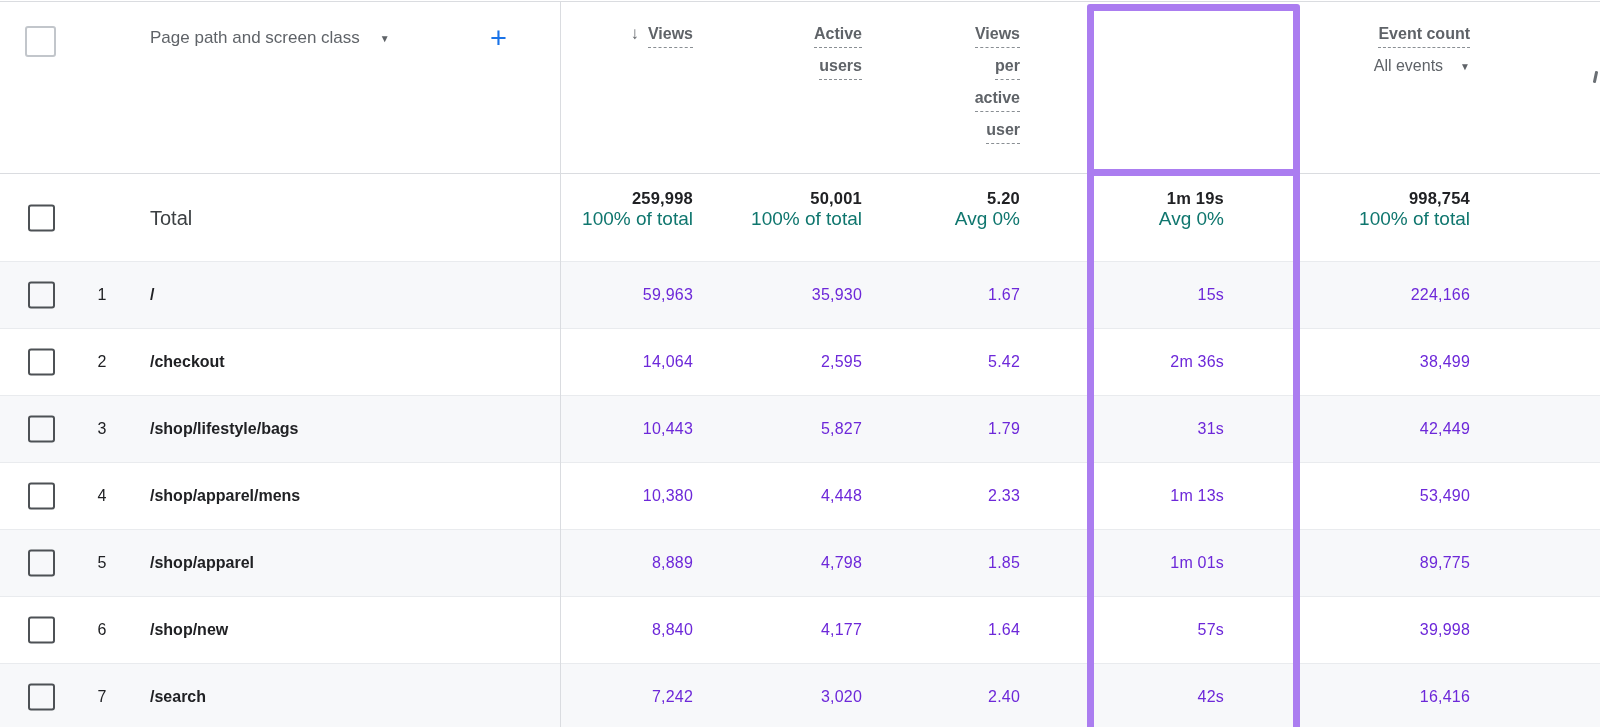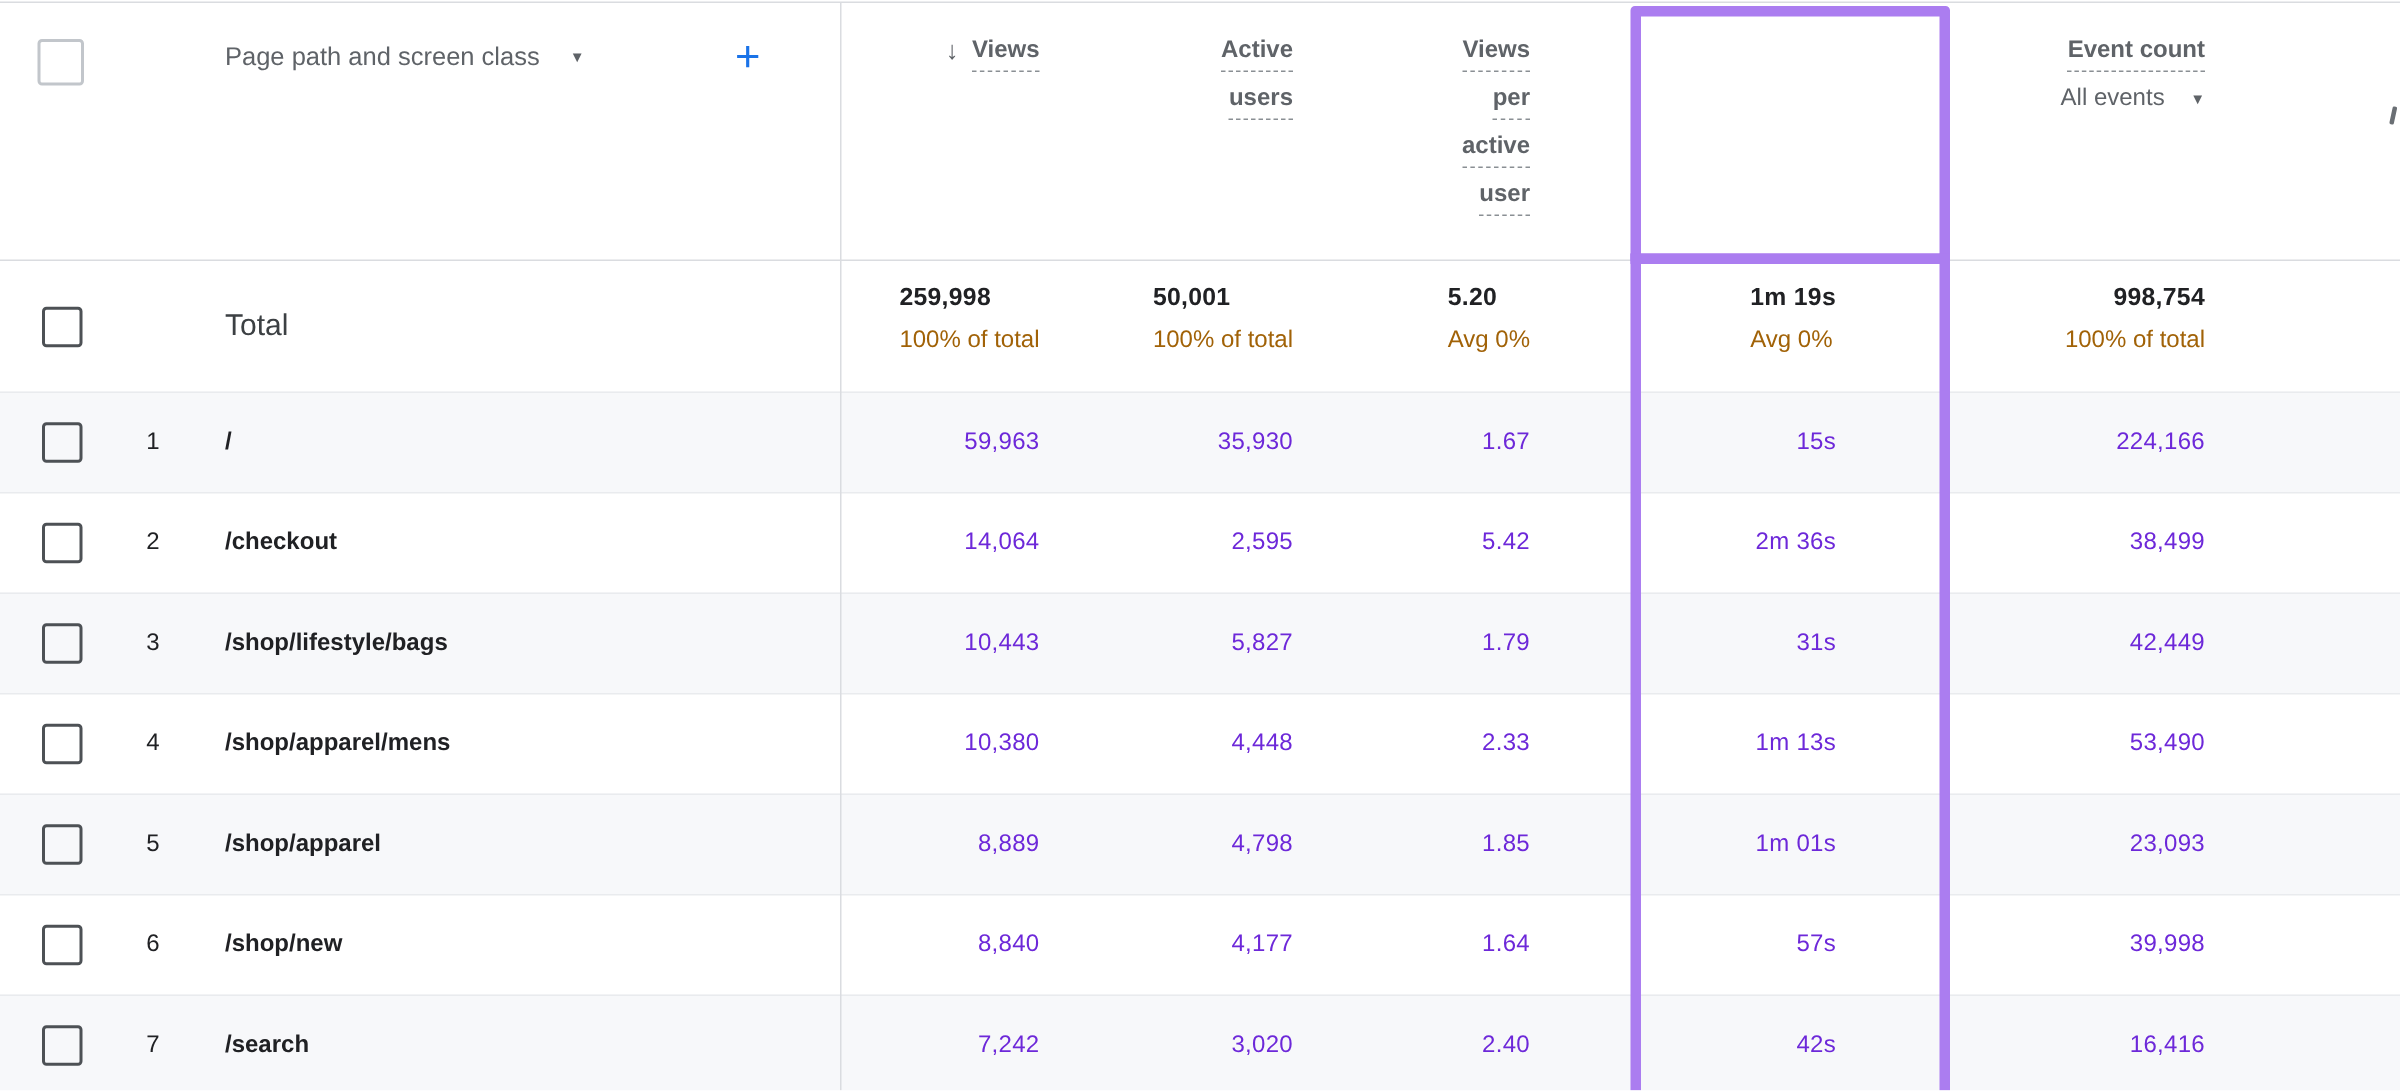--- a/index.html
+++ b/index.html
@@ -38,23 +38,23 @@
   .sort-arrow { color:#5f6368; font-size:17px; margin-right:9px; margin-bottom:12px; }
   .filter-line { display:flex; align-items:center; color:#5f6368; font-size:16px; margin-top:1px; white-space:nowrap; }
   .filter-line .caret { font-size:10px; margin-left:17px; }
   .c-views { right:907px; } .c-au { right:738px; } .c-vpau { right:580px; }
   .c-eng { right:376px; } .c-ev { right:130px;text-align:right; }
 
   
   .total-row { position:relative; height:87px; background:#fff; }
   .total-row .cb, .row .cb { position:absolute; left:28px; top:50%; transform:translateY(-50%); }
   .total-label { position:absolute; left:150px; top:50%; transform:translateY(-50%); font-size:20px; color:#3c4043; }
-  .tcell { position:absolute; top:15px; }
+  .tcell { position:absolute; top:15px; text-align:right; }
   .tcell .tv { font-weight:bold; font-size:16.5px; color:#202124; letter-spacing:.2px; }
-  .tcell .ts { margin-top:10px; font-size:16px; color:#a16207; }
+  .tcell .ts { font-size:19px; color:#0f766e; }
 
   
   .row { position:relative; height:67px; border-top:1px solid #e9ebee; background:#fff; }
   .row.zebra { background:#f7f8fa; }
   .row .num { position:absolute; left:92px; width:20px; text-align:center; top:50%; transform:translateY(-50%); font-size:16px; color:#202124; }
   .row .path { position:absolute; left:150px; top:50%; transform:translateY(-50%); font-size:16px; font-weight:bold; color:#202124; }
   .row .val { position:absolute; top:50%; transform:translateY(-50%); font-size:16px; color:#6d28d9; letter-spacing:.2px; }
 
   
   .hl-header-box {
@@ -187,21 +187,21 @@
   </div>
 
   <div class="row zebra">
     <span class="cb"></span>
     <span class="num">5</span>
     <span class="path">/shop/apparel</span>
     <span class="val c-views">8,889</span>
     <span class="val c-au">4,798</span>
     <span class="val c-vpau">1.85</span>
     <span class="val c-eng">1m 01s</span>
-    <span class="val c-ev">23,093</span>
+    <span class="val c-ev">89,775</span>
   </div>
 
   <div class="row">
     <span class="cb"></span>
     <span class="num">6</span>
     <span class="path">/shop/new</span>
     <span class="val c-views">8,840</span>
     <span class="val c-au">4,177</span>
     <span class="val c-vpau">1.64</span>
     <span class="val c-eng">57s</span>

